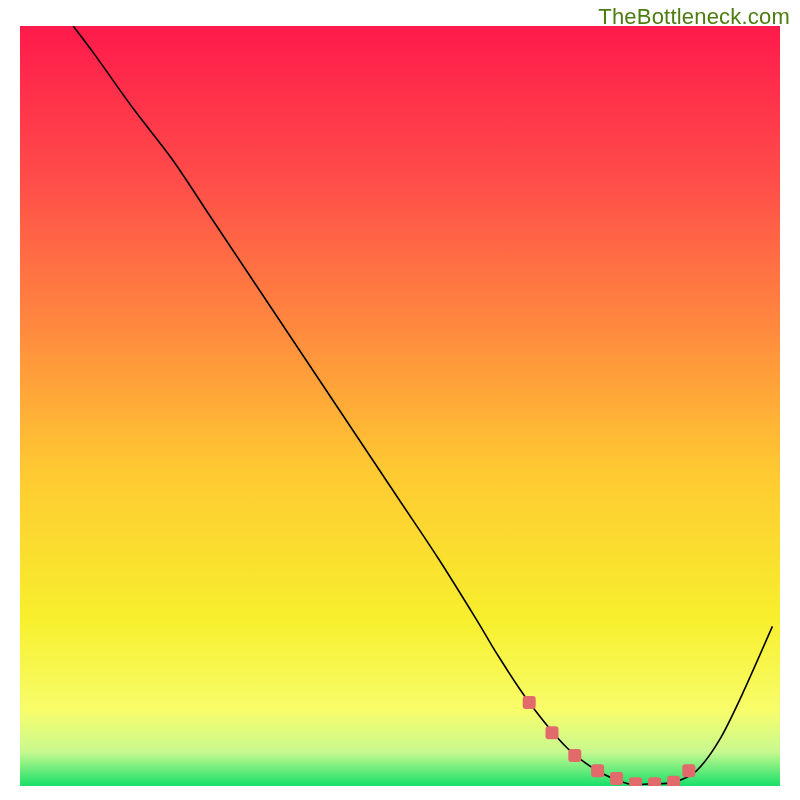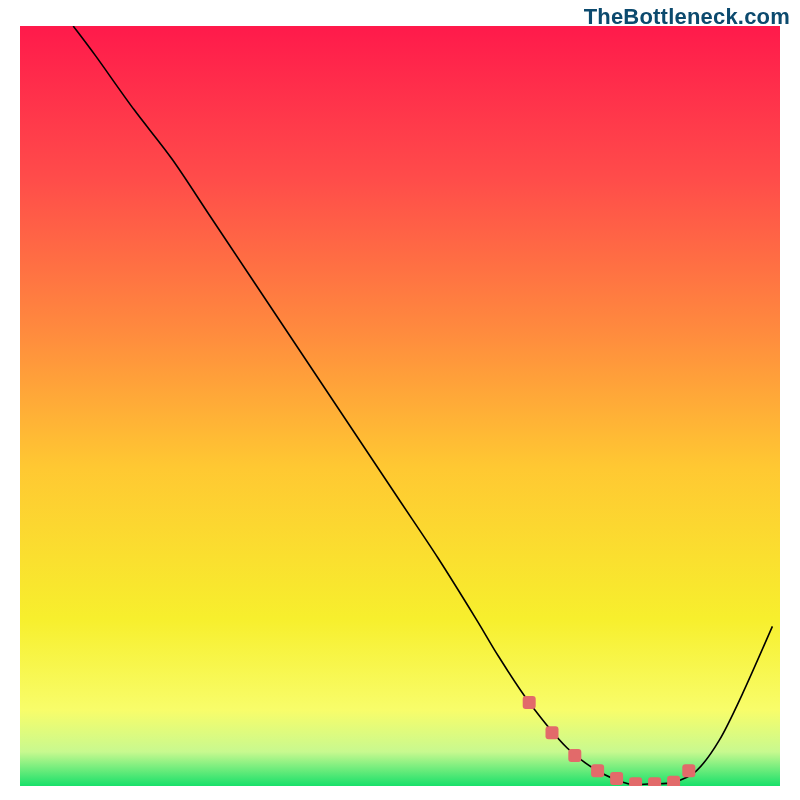--- a/index.html
+++ b/index.html
@@ -13,22 +13,22 @@
   .container {
     position: relative;
     width: 800px;
     height: 800px;
   }
   .watermark {
     position: absolute;
     top: 4px;
     right: 10px;
     font-size: 22px;
-    font-weight: bold;
-    color: #0c4a6e;
+    font-weight: normal;
+    color: #4d7c0f;
     letter-spacing: 0.2px;
   }
   .plot {
     position: absolute;
     left: 20px;
     top: 26px;
     width: 760px;
     height: 760px;
   }
   svg {

